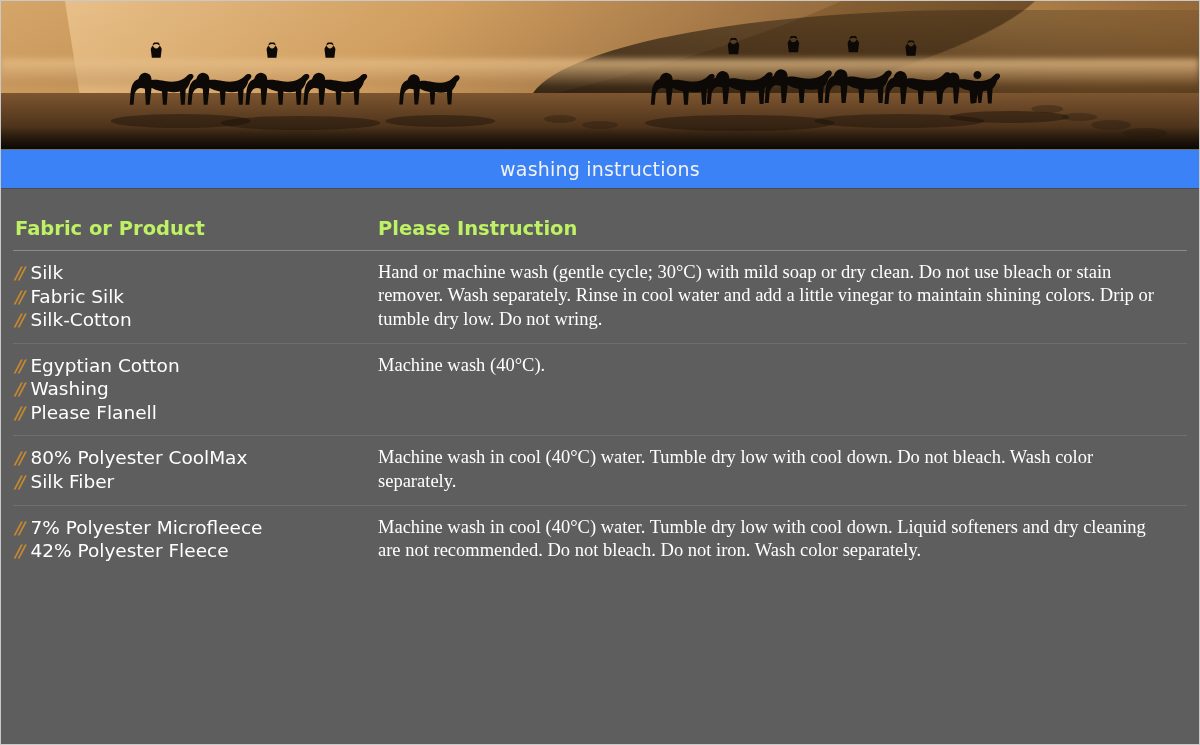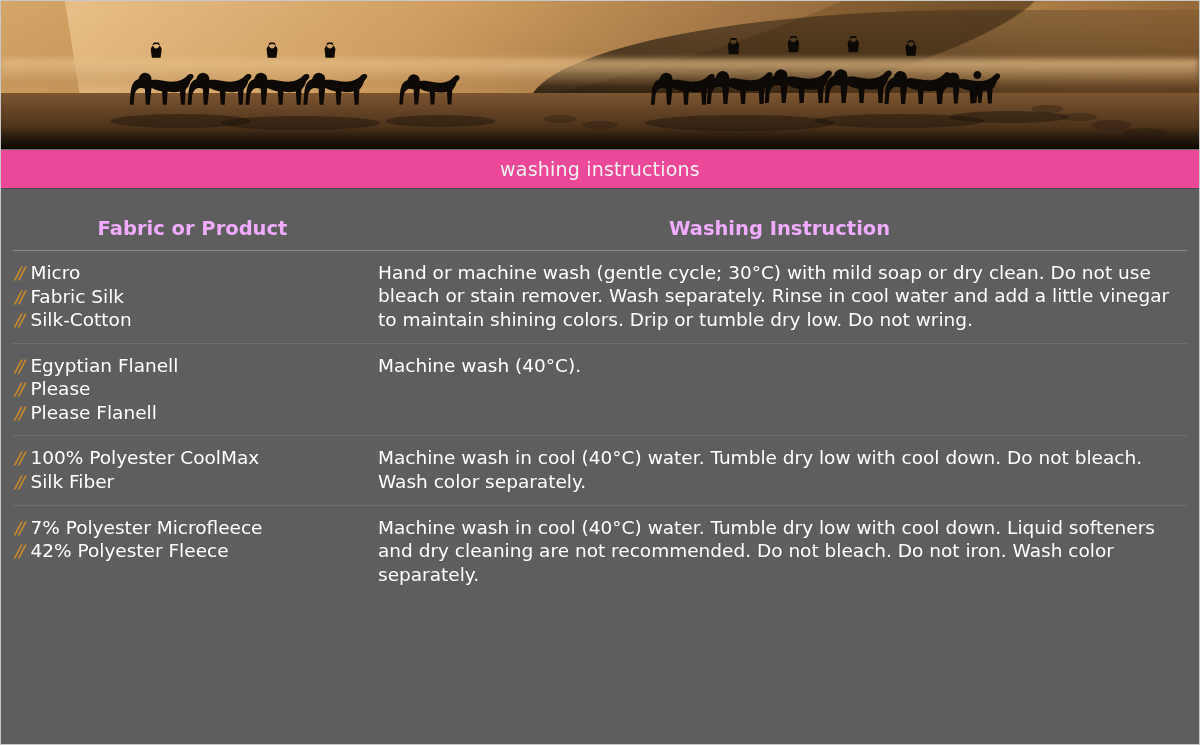--- a/index.html
+++ b/index.html
@@ -99,21 +99,21 @@
     position: absolute;
     left: 0;
     top: 0;
     width: 100%;
     height: 100%;
   }
 
   
   .title-bar {
     height: 38px;
-    background: #ec4899;
+    background: #3b82f6;
     border-top: 1px solid #6e6e6e;
     border-bottom: 1px solid #4b4b4b;
     display: flex;
     align-items: center;
     justify-content: center;
   }
   .title-bar .title {
     color: #f2f2f2;
     font-size: 19px;
     letter-spacing: 0.2px;
@@ -131,24 +131,24 @@
     margin-bottom: 26px;
     white-space: pre-line;
   }
 
   table.wash {
     width: 100%;
     border-collapse: collapse;
     table-layout: fixed;
   }
   table.wash th {
-    text-align: center;
+    text-align: left;
     font-size: 19.5px;
     font-weight: bold;
-    color: #f0abfc;
+    color: #bef264;
     padding: 2px 6px 10px 2px;
     border-bottom: 1px solid #8b8b8b;
   }
   table.wash th.col-fabric { width: 355px; }
   table.wash td {
     vertical-align: top;
     font-size: 18.5px;
     line-height: 1.27;
     color: #ffffff;
     padding: 10px 14px 11px 2px;
@@ -163,21 +163,21 @@
     white-space: nowrap;
   }
   .slashes {
     color: #c98a2e;
     font-weight: bold;
     font-size: 17px;
     letter-spacing: -2px;
     transform: skewX(-12deg);
     display: inline-block;
   }
-  .instr { padding-left: 4px; }
+  .instr { padding-left: 4px; font-family: Liberation Serif, serif; }
 </style>
 </head>
 <body>
 
 <div class="page">
 
   <div class="hero">
     <div class="sky"></div>
     <div class="dune-back"></div>
     <div class="dune-crest"></div>
@@ -250,65 +250,65 @@
   <div class="title-bar">
     <span class="title">washing instructions</span>
   </div>
 
   <div class="content">
 
     <table class="wash">
       <thead>
         <tr>
           <th class="col-fabric">Fabric or Product</th>
-          <th>Washing Instruction</th>
+          <th>Please Instruction</th>
         </tr>
       </thead>
       <tbody>
         <tr>
           <td>
             <div class="fabric-line">
               <span class="slashes">//</span>
-              <span>Micro</span>
+              <span>Silk</span>
             </div>
             <div class="fabric-line">
               <span class="slashes">//</span>
               <span>Fabric Silk</span>
             </div>
             <div class="fabric-line">
               <span class="slashes">//</span>
               <span>Silk-Cotton</span>
             </div>
           </td>
           <td class="instr">Hand or machine wash (gentle cycle; 30°C) with mild soap or dry clean. Do not use bleach or stain remover. Wash separately. Rinse in cool water and add a little vinegar to maintain shining colors. Drip or tumble dry low. Do not wring.</td>
         </tr>
 
         <tr>
           <td>
             <div class="fabric-line">
               <span class="slashes">//</span>
-              <span>Egyptian Flanell</span>
-            </div>
-            <div class="fabric-line">
-              <span class="slashes">//</span>
-              <span>Please</span>
+              <span>Egyptian Cotton</span>
+            </div>
+            <div class="fabric-line">
+              <span class="slashes">//</span>
+              <span>Washing</span>
             </div>
             <div class="fabric-line">
               <span class="slashes">//</span>
               <span>Please Flanell</span>
             </div>
           </td>
           <td class="instr">Machine wash (40°C).</td>
         </tr>
 
         <tr>
           <td>
             <div class="fabric-line">
               <span class="slashes">//</span>
-              <span>100% Polyester CoolMax</span>
+              <span>80% Polyester CoolMax</span>
             </div>
             <div class="fabric-line">
               <span class="slashes">//</span>
               <span>Silk Fiber</span>
             </div>
           </td>
           <td class="instr">Machine wash in cool (40°C) water. Tumble dry low with cool down. Do not bleach. Wash color separately.</td>
         </tr>
 
         <tr>

